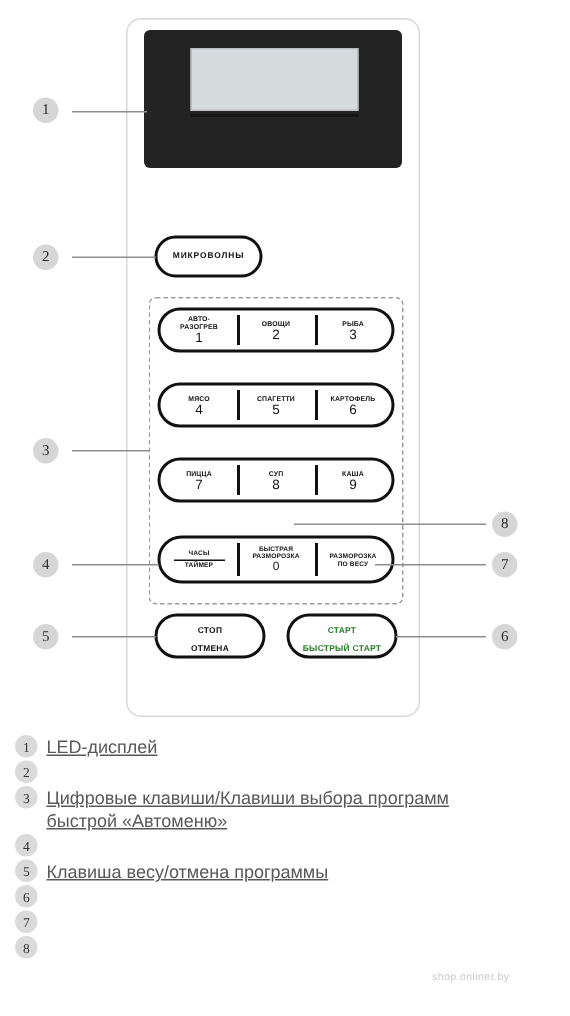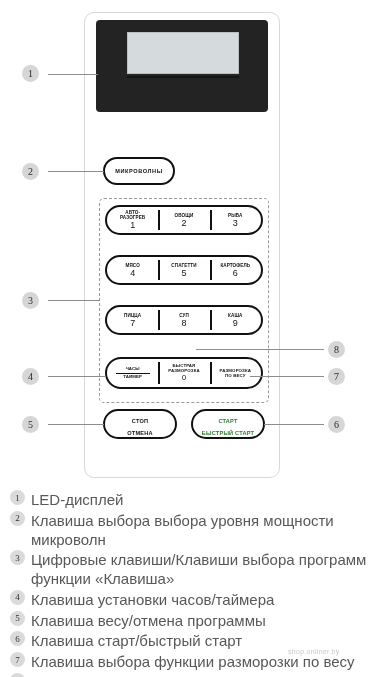--- a/index.html
+++ b/index.html
@@ -197,25 +197,26 @@
     background: #dadada;
     color: #333;
     font-size: 9px;
     display: flex;
     align-items: center;
     justify-content: center;
     margin-right: 6px;
     font-family: "Liberation Serif", serif;
   }
   .legend-text {
-    font-size: 15px;
+    font-size: 12px;
     color: #58585a;
     line-height: 1.25;
     white-space: pre-line;
     padding-top: 1px;
+    text-decoration: underline;
   }
   .watermark {
     position: absolute;
     left: 288px; top: 648px;
     font-size: 7px;
     color: #c9c9c9;
     letter-spacing: .3px;
   }
 </style>
 </head>
@@ -339,42 +340,38 @@
   <div class="leader" style="left:196px; top:349px; width:128px;"></div>
   <div class="callout" style="left:328px; top:341px;">8</div>
 
   <div class="legend">
     <div class="legend-row">
       <span class="legend-badge">1</span>
       <span class="legend-text">LED-дисплей</span>
     </div>
     <div class="legend-row">
       <span class="legend-badge">2</span>
-      <span class="legend-text">Клавиша выбора выбора уровня мощности микроволн</span>
     </div>
     <div class="legend-row">
       <span class="legend-badge">3</span>
       <span class="legend-text">Цифровые клавиши/Клавиши выбора программ
-    функции «Клавиша»</span>
+    быстрой «Автоменю»</span>
     </div>
     <div class="legend-row">
       <span class="legend-badge">4</span>
-      <span class="legend-text">Клавиша установки часов/таймера</span>
     </div>
     <div class="legend-row">
       <span class="legend-badge">5</span>
       <span class="legend-text">Клавиша весу/отмена программы</span>
     </div>
     <div class="legend-row">
       <span class="legend-badge">6</span>
-      <span class="legend-text">Клавиша старт/быстрый старт</span>
     </div>
     <div class="legend-row">
       <span class="legend-badge">7</span>
-      <span class="legend-text">Клавиша выбора функции разморозки по весу</span>
     </div>
     <div class="legend-row">
       <span class="legend-badge">8</span>
     </div>
   </div>
 
   <div class="watermark">shop.onliner.by</div>
 
 </div>
 

